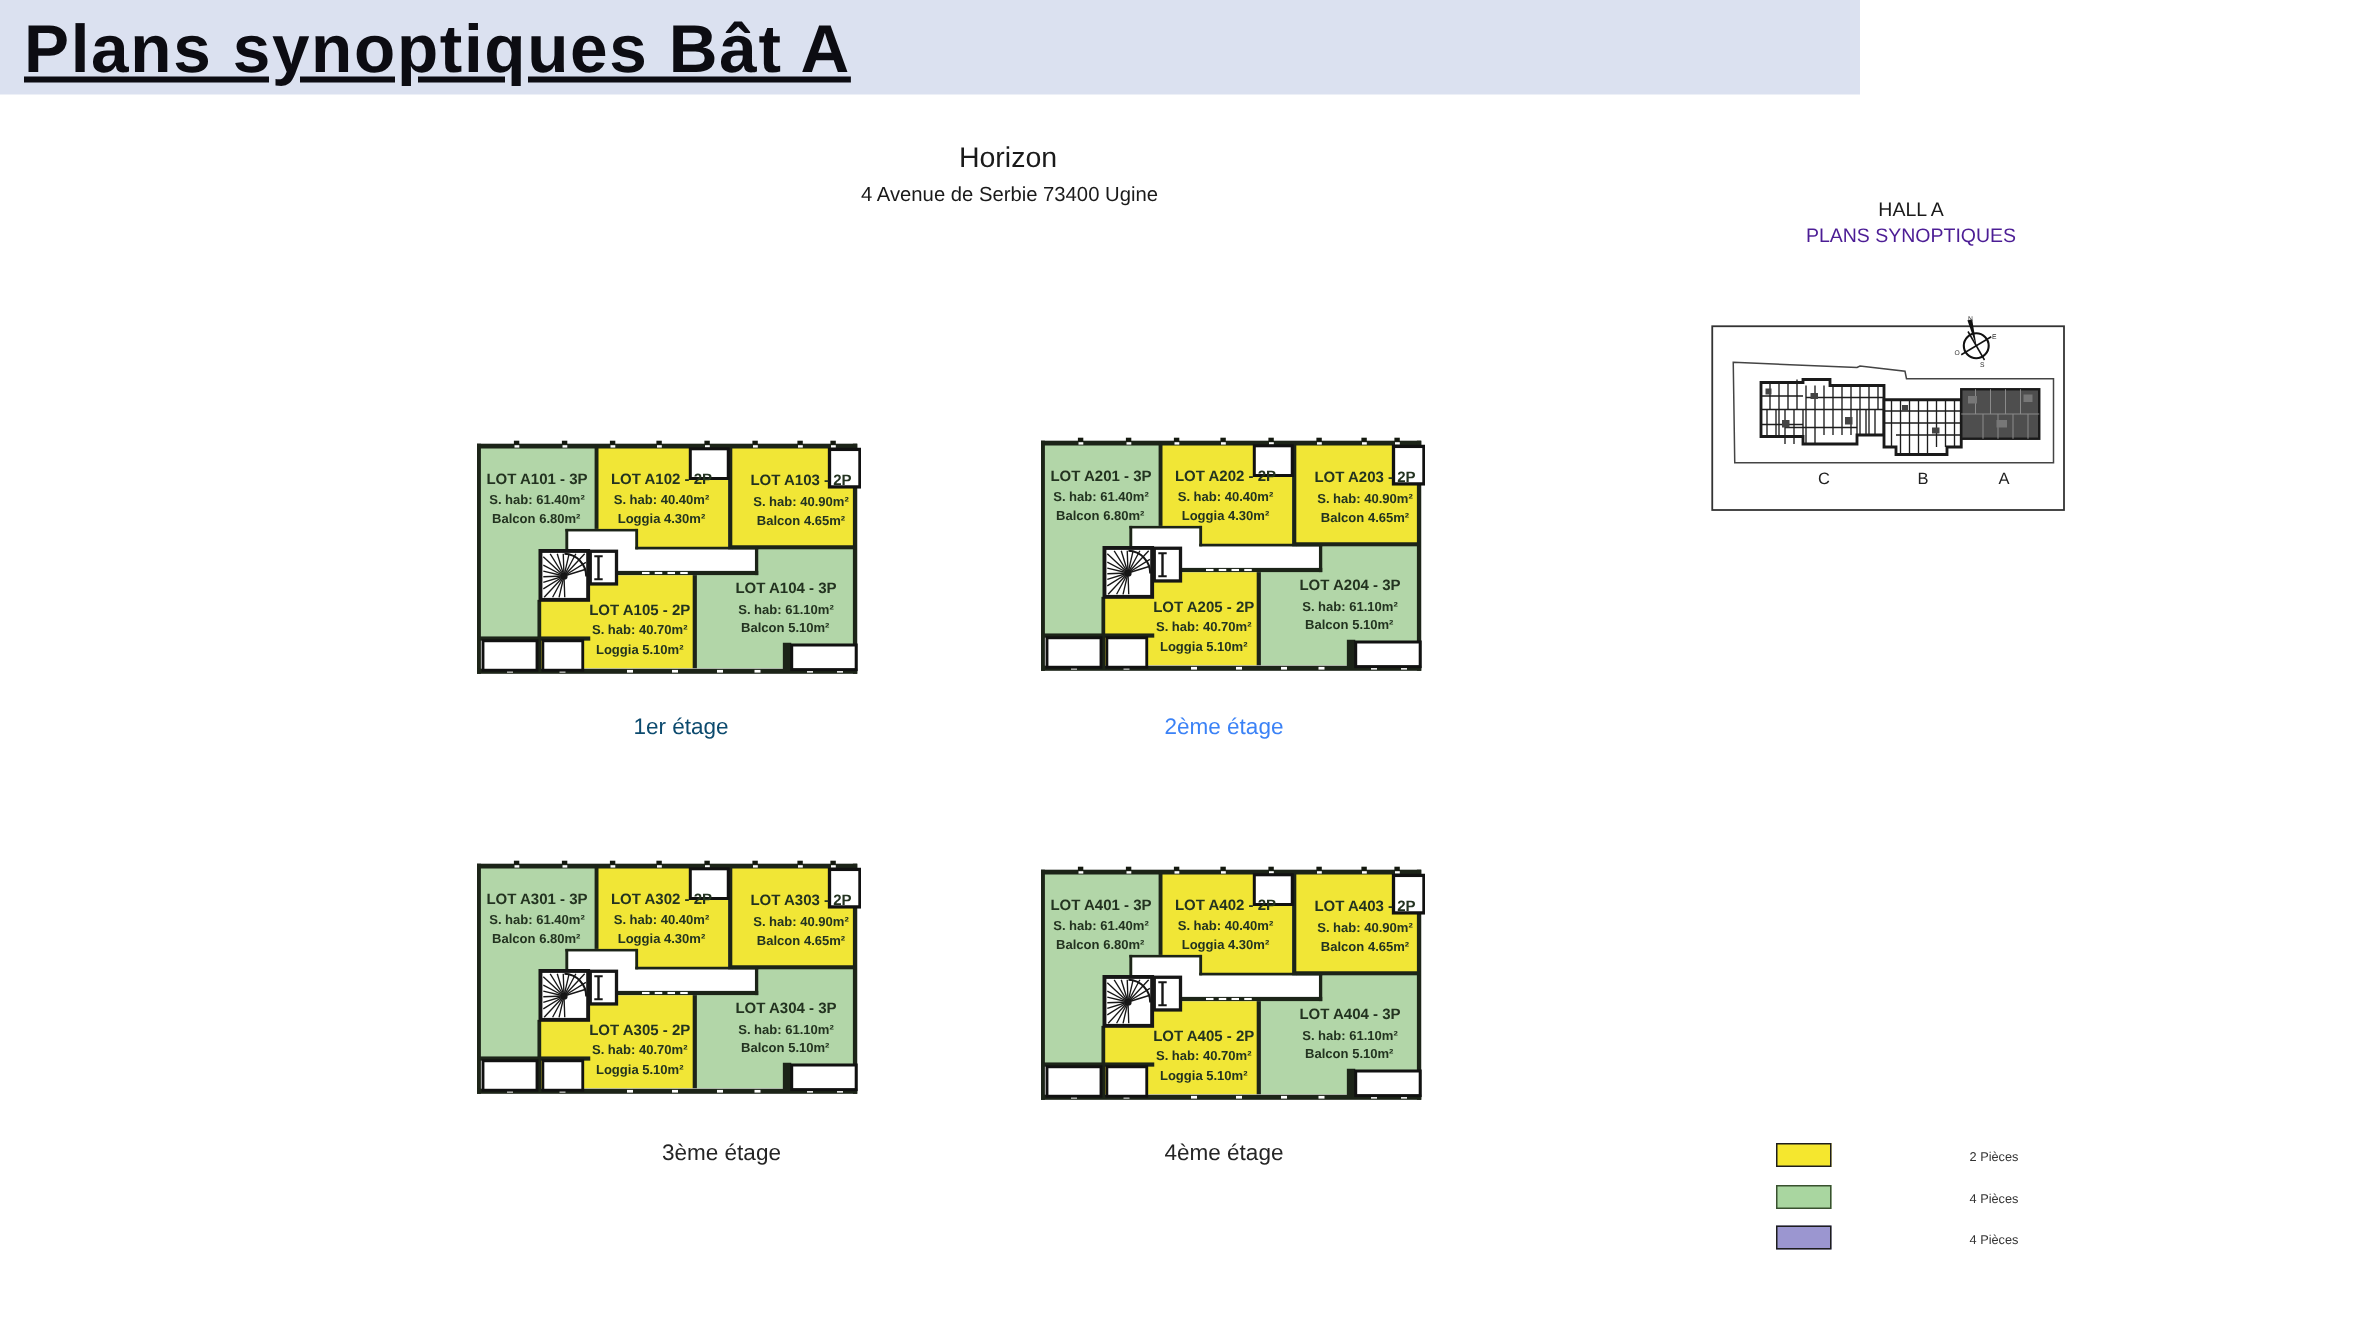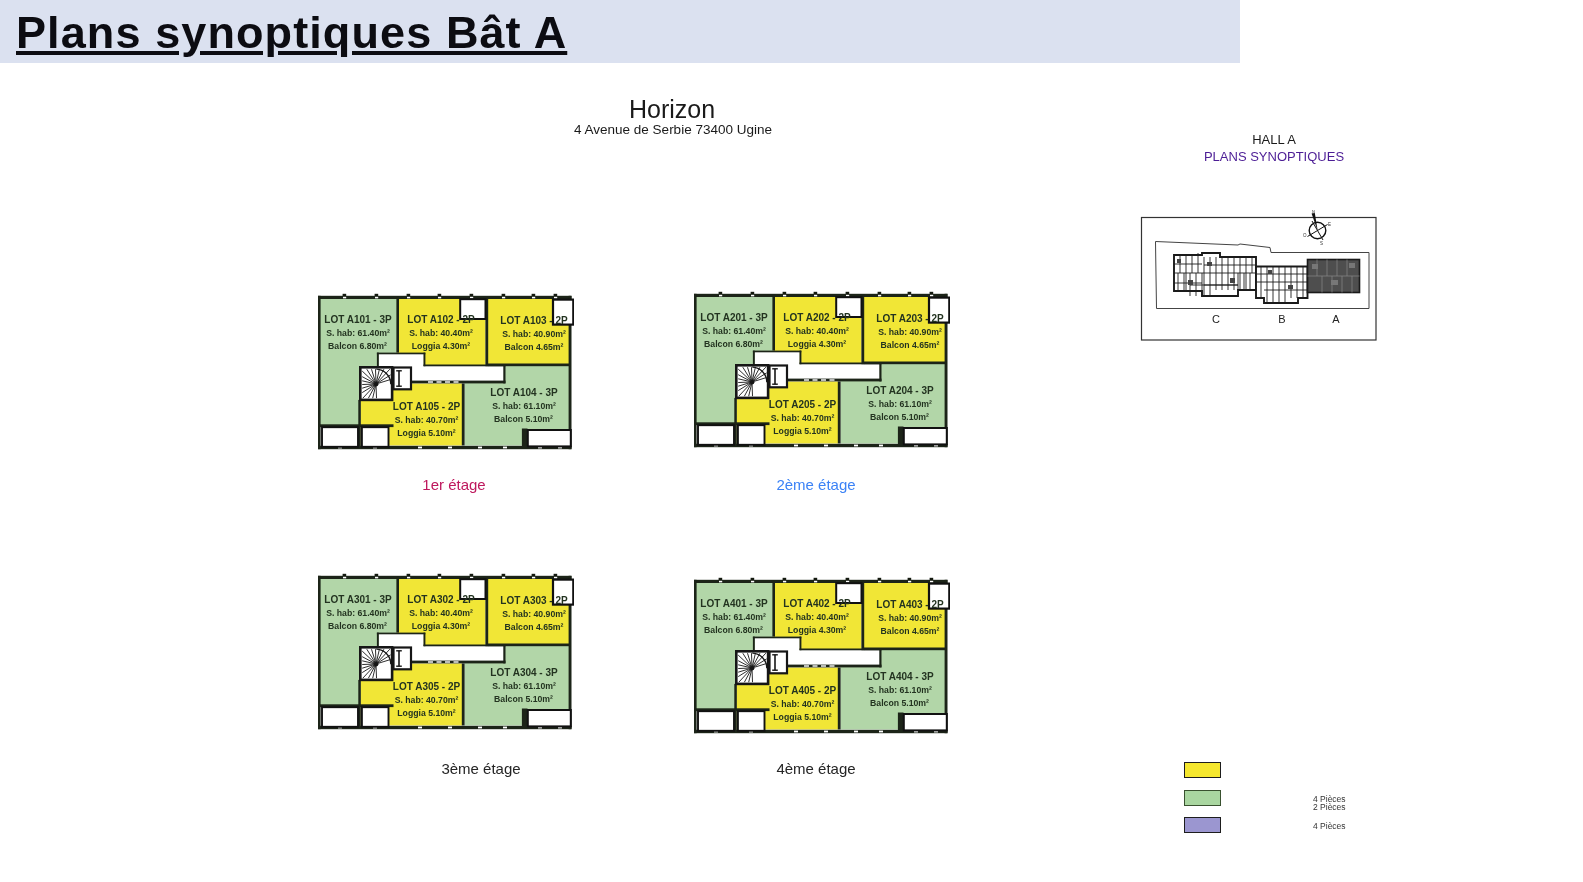--- a/index.html
+++ b/index.html
@@ -5,21 +5,21 @@
 body{width:1583px;height:882px;position:relative;overflow:hidden;font-family:"Liberation Sans",sans-serif;}
 .abs{position:absolute;}
 .ctr{transform:translateX(-50%);white-space:nowrap;}
 </style></head>
 <body>
 
 <div class="abs" style="left:0;top:0;width:1240px;height:63px;background:#dbe1f0;"></div>
 
 <div class="abs" style="left:16px;top:7px;font-size:45px;font-weight:bold;letter-spacing:1.1px;color:#0c0c12;text-decoration:underline;">Plans synoptiques Bât A</div>
 
-<div class="abs ctr" style="left:672px;top:95px;font-size:25px;color:#1a1a1a;">Horizon</div>
+<div class="abs ctr" style="left:672px;top:95px;font-size:19px;color:#1a1a1a;">Horizon</div>
 
 <div class="abs ctr" style="left:673px;top:122px;font-size:13.5px;color:#1a1a1a;">4 Avenue de Serbie 73400 Ugine</div>
 
 <div class="abs ctr" style="left:1274px;top:126px;font-size:13px;color:#4c1d95;margin-top:23px;">PLANS SYNOPTIQUES</div>
 
 <div class="abs ctr" style="left:1274px;top:132px;font-size:13px;color:#1a1a1a;">HALL A</div>
 
 <svg class="abs" style="left:1140px;top:210px" width="244" height="135" viewBox="0 0 244 135">
 
   <rect x="1.5" y="7.5" width="234.5" height="122.5" fill="#fff" stroke="#333" stroke-width="1.2"></rect>
@@ -664,33 +664,33 @@
     <text x="205.5" y="126.6" font-size="8.7" font-weight="bold">Balcon 5.10m²</text>
     </g>
 
     <g>
     <text x="108.5" y="115" font-size="10" font-weight="bold">LOT A405 - 2P</text>
     <text x="108.5" y="127.5" font-size="8.7" font-weight="bold">S. hab: 40.70m²</text>
     <text x="108.5" y="141.3" font-size="8.7" font-weight="bold">Loggia 5.10m²</text>
     </g>
   </g>
 </svg>
-<div class="abs ctr" style="left:454px;top:476px;font-size:15px;color:#be185d;">1er étage</div>
+<div class="abs ctr" style="left:454px;top:476px;font-size:15px;color:#0c4a6e;">1er étage</div>
 
 <div class="abs ctr" style="left:816px;top:476px;font-size:15px;color:#3b82f6;">2ème étage</div>
 
 <div class="abs ctr" style="left:454px;top:760px;font-size:15px;color:#252525;margin-left:27px;">3ème étage</div>
 
 <div class="abs ctr" style="left:816px;top:760px;font-size:15px;color:#252525;text-align:right;">4ème étage</div>
 
 <div>
 
 <div class="abs" style="left:1184px;top:762px;width:35px;height:14px;background:#f5e72e;border:1.6px solid #1d1d1d;"></div>
 
-<div class="abs" style="left:1313px;top:802px;font-size:8.5px;color:#333;">2 Pièces</div>
+<div class="abs" style="left:1313px;top:766px;font-size:8.5px;color:#333;">2 Pièces</div>
 
 <div class="abs" style="left:1184px;top:790px;width:35px;height:14px;background:#a9d6a0;border:1.6px solid #39512f;"></div>
 
 <div class="abs" style="left:1313px;top:794px;font-size:8.5px;color:#333;">4 Pièces</div>
 
 <div class="abs" style="left:1184px;top:817px;width:35px;height:14px;background:#9b96d0;border:1.6px solid #1d1d1d;"></div>
 
 <div class="abs" style="left:1313px;top:821px;font-size:8.5px;color:#333;">4 Pièces</div>
 </div>
 

